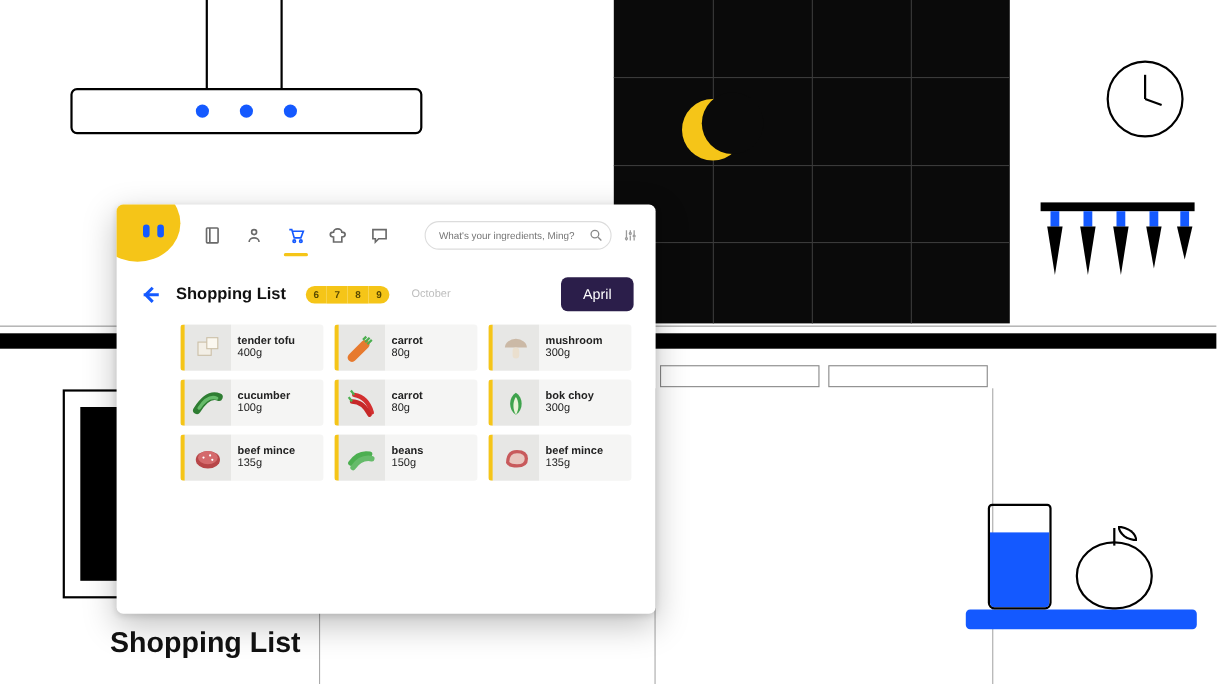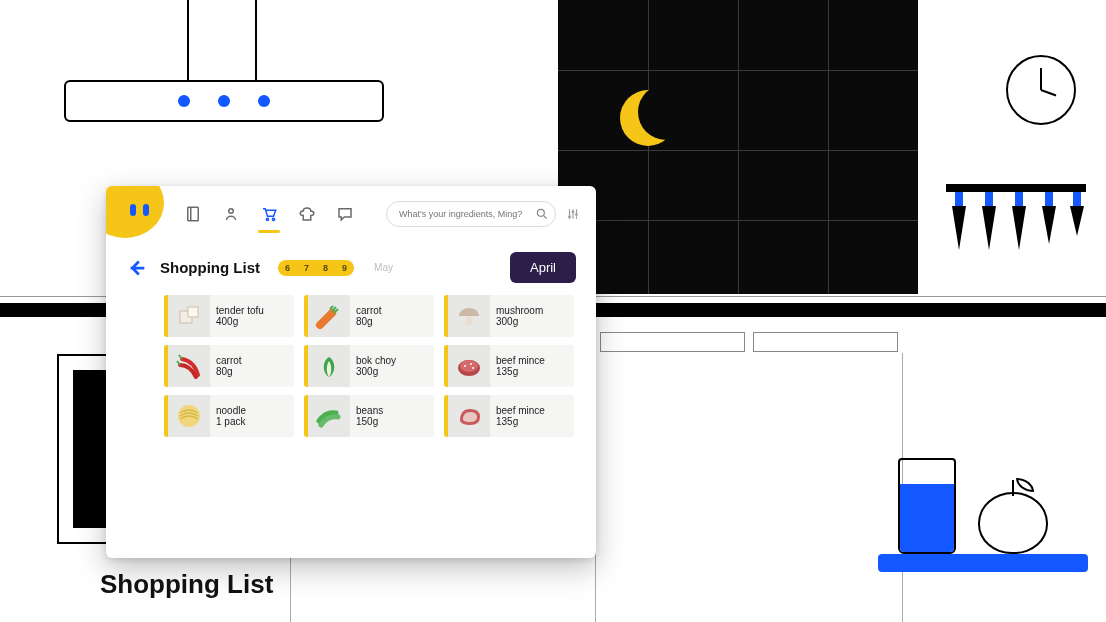--- a/index.html
+++ b/index.html
@@ -85,21 +85,21 @@
   .dates span:last-child{border-radius:0 10px 10px 0;}
   .month{ font-size:10px; color:#bdbdbd; margin-left:8px;}
   .done{ margin-left:auto; background:#2b1e4a; color:#fff; border:none; border-radius:6px; padding:8px 20px; font-size:13px; cursor:pointer;}
 
   .grid{ padding:6px 8px 16px 58px; display:grid; grid-template-columns:repeat(3, 130px); gap:8px 10px;}
   .card{ display:flex; align-items:center; background:#f5f5f4; border-radius:3px; height:42px; overflow:hidden; position:relative; cursor:pointer;}
   .card .stripe{ width:4px; height:100%; background:#f5c518; flex:0 0 4px;}
   .card .thumb{ width:42px; height:42px; background:#e7e7e5; display:flex; align-items:center; justify-content:center; flex:0 0 42px;}
   .card .thumb svg{width:30px;height:30px;}
   .card .txt{ padding:0 6px; line-height:1.15;}
-  .card .name{ font-size:10px; color:#222;}
+  .card .name{ font-size:10px; color:#222;font-weight:bold;}
   .card .qty{ font-size:10px; color:#222;}
 </style>
 </head>
 <body>
 
 <div class="kitchen">
   <div class="hood-pipe"></div>
   <div class="hood">
     <span class="dot"></span>
     <span class="dot"></span>
@@ -224,21 +224,21 @@
           <path d="M14 5l-7 7 7 7M5 12h15"></path>
         </svg>
     </span>
     <span class="title">Shopping List</span>
     <span class="dates">
       <span>6</span>
       <span>7</span>
       <span>8</span>
       <span>9</span>
     </span>
-    <span class="month">May</span>
+    <span class="month">October</span>
     <button class="done">April</button>
   </div>
 
   <div class="grid" id="grid">
       <div class="card">
         <div class="stripe"></div>
         <div class="thumb">
           <svg viewBox="0 0 30 30">
             <use href="#i-tofu"></use>
           </svg>
@@ -269,20 +269,32 @@
         </div>
         <div class="txt">
           <div class="name">mushroom</div>
           <div class="qty">300g</div>
         </div>
       </div>
       <div class="card">
         <div class="stripe"></div>
         <div class="thumb">
           <svg viewBox="0 0 30 30">
+            <use href="#i-cucumber"></use>
+          </svg>
+        </div>
+        <div class="txt">
+          <div class="name">cucumber</div>
+          <div class="qty">100g</div>
+        </div>
+      </div>
+      <div class="card">
+        <div class="stripe"></div>
+        <div class="thumb">
+          <svg viewBox="0 0 30 30">
             <use href="#i-chili"></use>
           </svg>
         </div>
         <div class="txt">
           <div class="name">carrot</div>
           <div class="qty">80g</div>
         </div>
       </div>
       <div class="card">
         <div class="stripe"></div>
@@ -299,32 +311,20 @@
       <div class="card">
         <div class="stripe"></div>
         <div class="thumb">
           <svg viewBox="0 0 30 30">
             <use href="#i-mince"></use>
           </svg>
         </div>
         <div class="txt">
           <div class="name">beef mince</div>
           <div class="qty">135g</div>
-        </div>
-      </div>
-      <div class="card">
-        <div class="stripe"></div>
-        <div class="thumb">
-          <svg viewBox="0 0 30 30">
-            <use href="#i-noodle"></use>
-          </svg>
-        </div>
-        <div class="txt">
-          <div class="name">noodle</div>
-          <div class="qty">1 pack</div>
         </div>
       </div>
       <div class="card">
         <div class="stripe"></div>
         <div class="thumb">
           <svg viewBox="0 0 30 30">
             <use href="#i-beans"></use>
           </svg>
         </div>
         <div class="txt">

